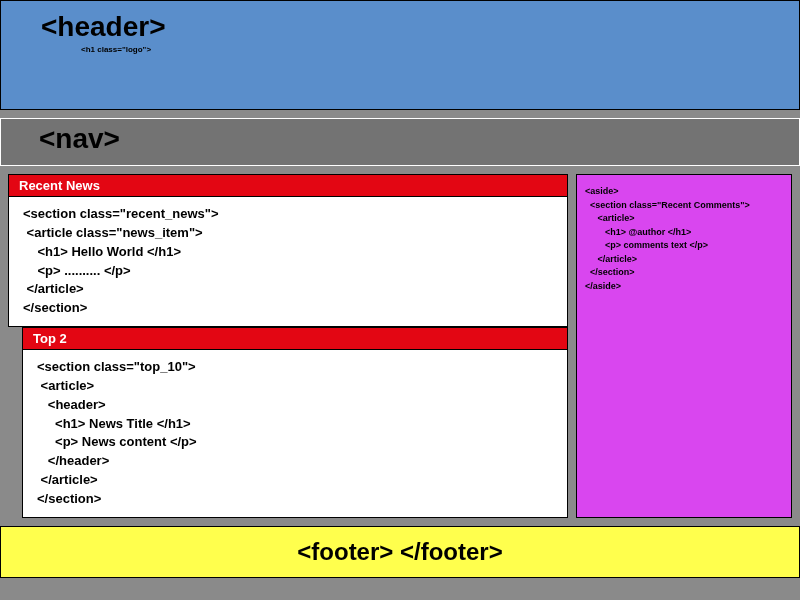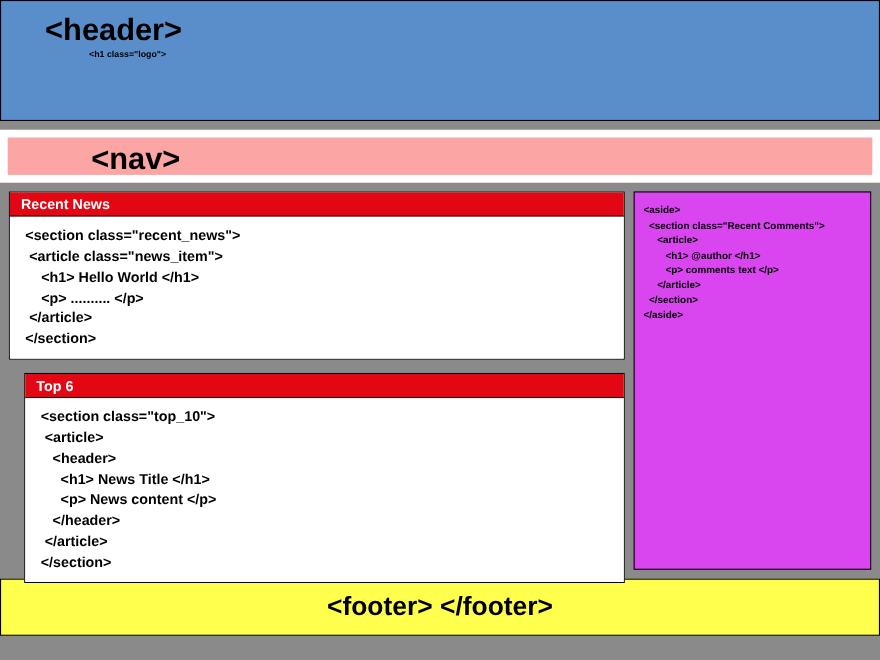--- a/index.html
+++ b/index.html
@@ -24,42 +24,42 @@
   }
   .header-sub {
     font-size: 8px;
     font-weight: bold;
     color: #000;
     margin-left: 40px;
     margin-top: 2px;
     line-height: 1.3;
   }
   .nav {
-    background: #fca5a5;
+    background: #737373;
     height: 48px;
-    border: 7px solid #ffffff;
+    border: 1px solid #ffffff;
     margin-top: 8px;
-    padding: 4px 76px;
+    padding: 4px 38px;
   }
   .nav-title {
     font-size: 28px;
     font-weight: bold;
     color: #000;
   }
   .main-area {
     display: flex;
     gap: 8px;
     padding: 8px 8px 0 8px;
     height: 352px;
   }
   .left-col {
     flex: 0 0 560px;
     display: flex;
     flex-direction: column;
-    gap: 12px;
+    gap: 0;
   }
   .panel {
     border: 1px solid #000;
     background: #fff;
   }
   .panel-red {
     background: #e30613;
     color: #fff;
     font-weight: bold;
     font-size: 13px;
@@ -123,21 +123,21 @@
       <div class="panel-red">Recent News</div>
       <div class="panel-body">&lt;section class="recent_news"&gt;
  &lt;article class="news_item"&gt;
     &lt;h1&gt; Hello World &lt;/h1&gt;
     &lt;p&gt; .......... &lt;/p&gt;
  &lt;/article&gt;
 &lt;/section&gt;</div>
     </div>
 
     <div class="panel panel-top10">
-      <div class="panel-red">Top 6</div>
+      <div class="panel-red">Top 2</div>
       <div class="panel-body">&lt;section class="top_10"&gt;
  &lt;article&gt;
    &lt;header&gt;
      &lt;h1&gt; News Title &lt;/h1&gt;
      &lt;p&gt; News content &lt;/p&gt;
    &lt;/header&gt;
  &lt;/article&gt;
 &lt;/section&gt;</div>
     </div>
 

